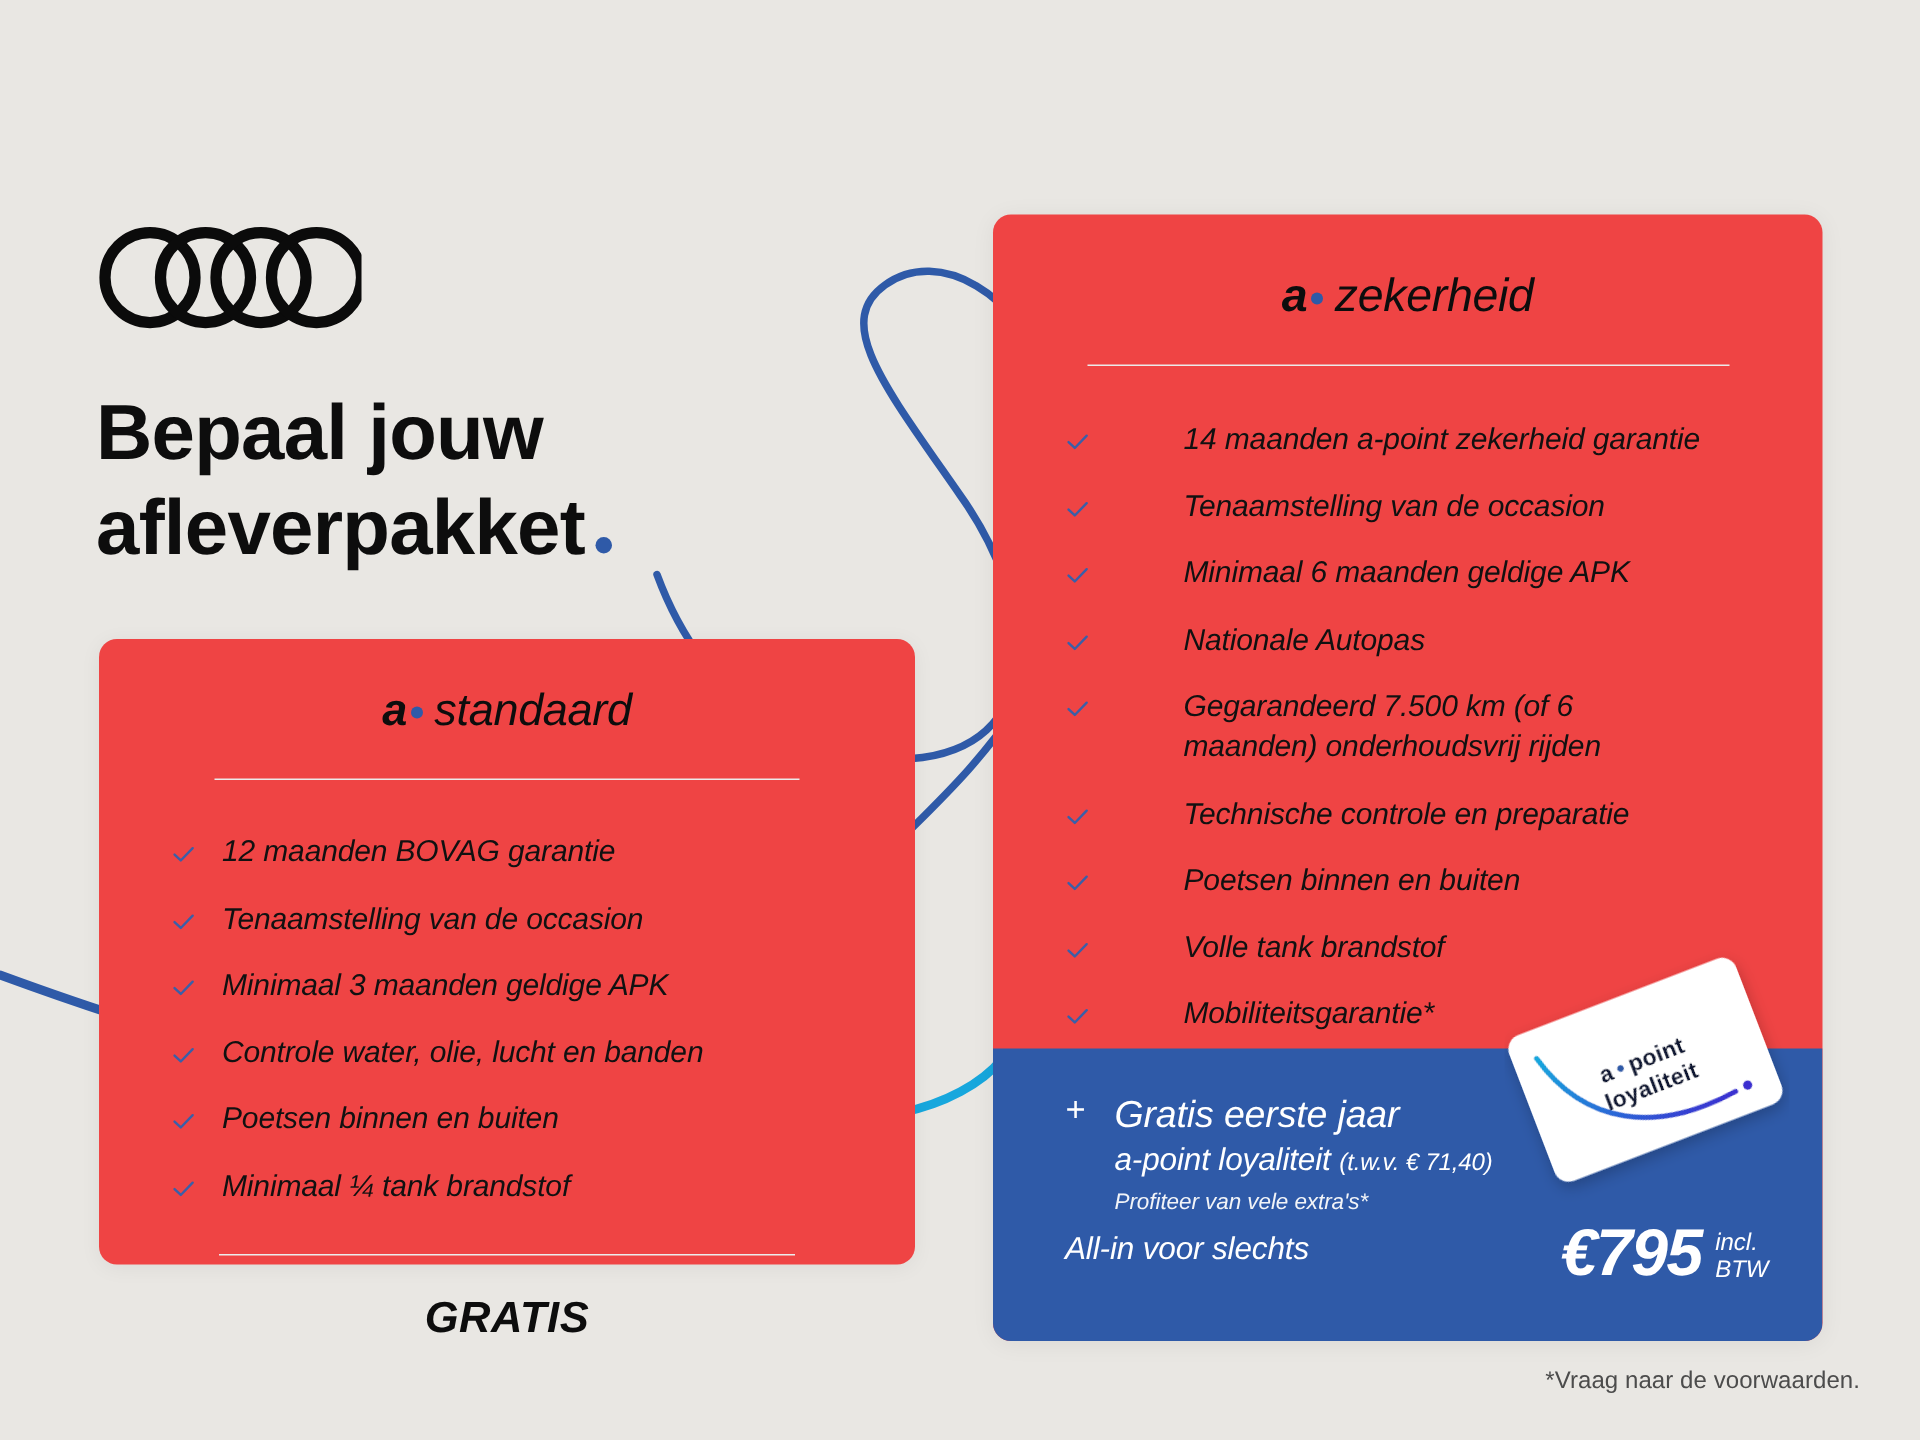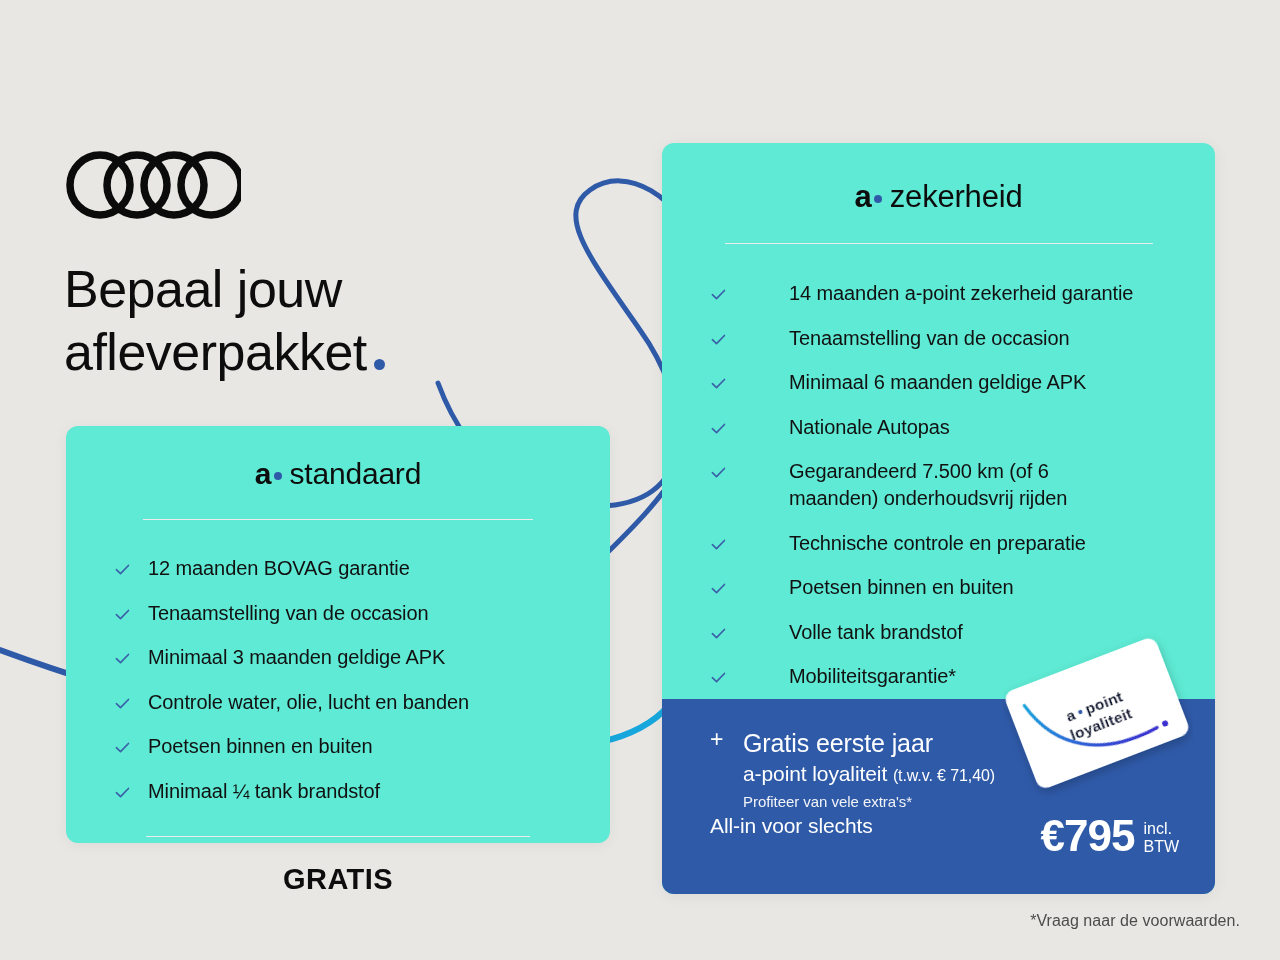--- a/index.html
+++ b/index.html
@@ -45,42 +45,43 @@
   }
 
   
   .headline {
     position: absolute;
     left: 64px;
     top: 258px;
     z-index: 5;
     font-size: 52px;
     line-height: 1.22;
-    font-weight: 400;
+    font-weight: 700;
     letter-spacing: -0.5px;
     color: #0d0d0d;
     width: 520px;
   }
   .headline .line { display: block; white-space: nowrap; }
   .headline .dot {
     display: inline-block;
     width: 11px;
     height: 11px;
     border-radius: 50%;
     background: #2f5aa8;
     margin-left: 7px;
     vertical-align: baseline;
   }
 
   
   .card {
     position: absolute;
-    background: #5eead4;
+    background: #ef4444;
     border-radius: 12px;
     z-index: 6;
+    font-style: italic;
   }
 
   .card-standaard {
     left: 66px;
     top: 426px;
     width: 544px;
     height: 417px;
     box-shadow: 0 2px 14px rgba(0,0,0,0.055);
   }
 
@@ -209,21 +210,21 @@
     color: #f2f4f8;
     letter-spacing: -0.05px;
   }
 
   .price-row {
     position: absolute;
     left: 48px;
     right: 36px;
     bottom: 36px;
     display: flex;
-    align-items: flex-start;
+    align-items: center;
     justify-content: space-between;
   }
   .allin {
     font-size: 21px;
     letter-spacing: -0.1px;
     padding-bottom: 7px;
   }
   .price-group {
     display: flex;
     align-items: flex-end;

